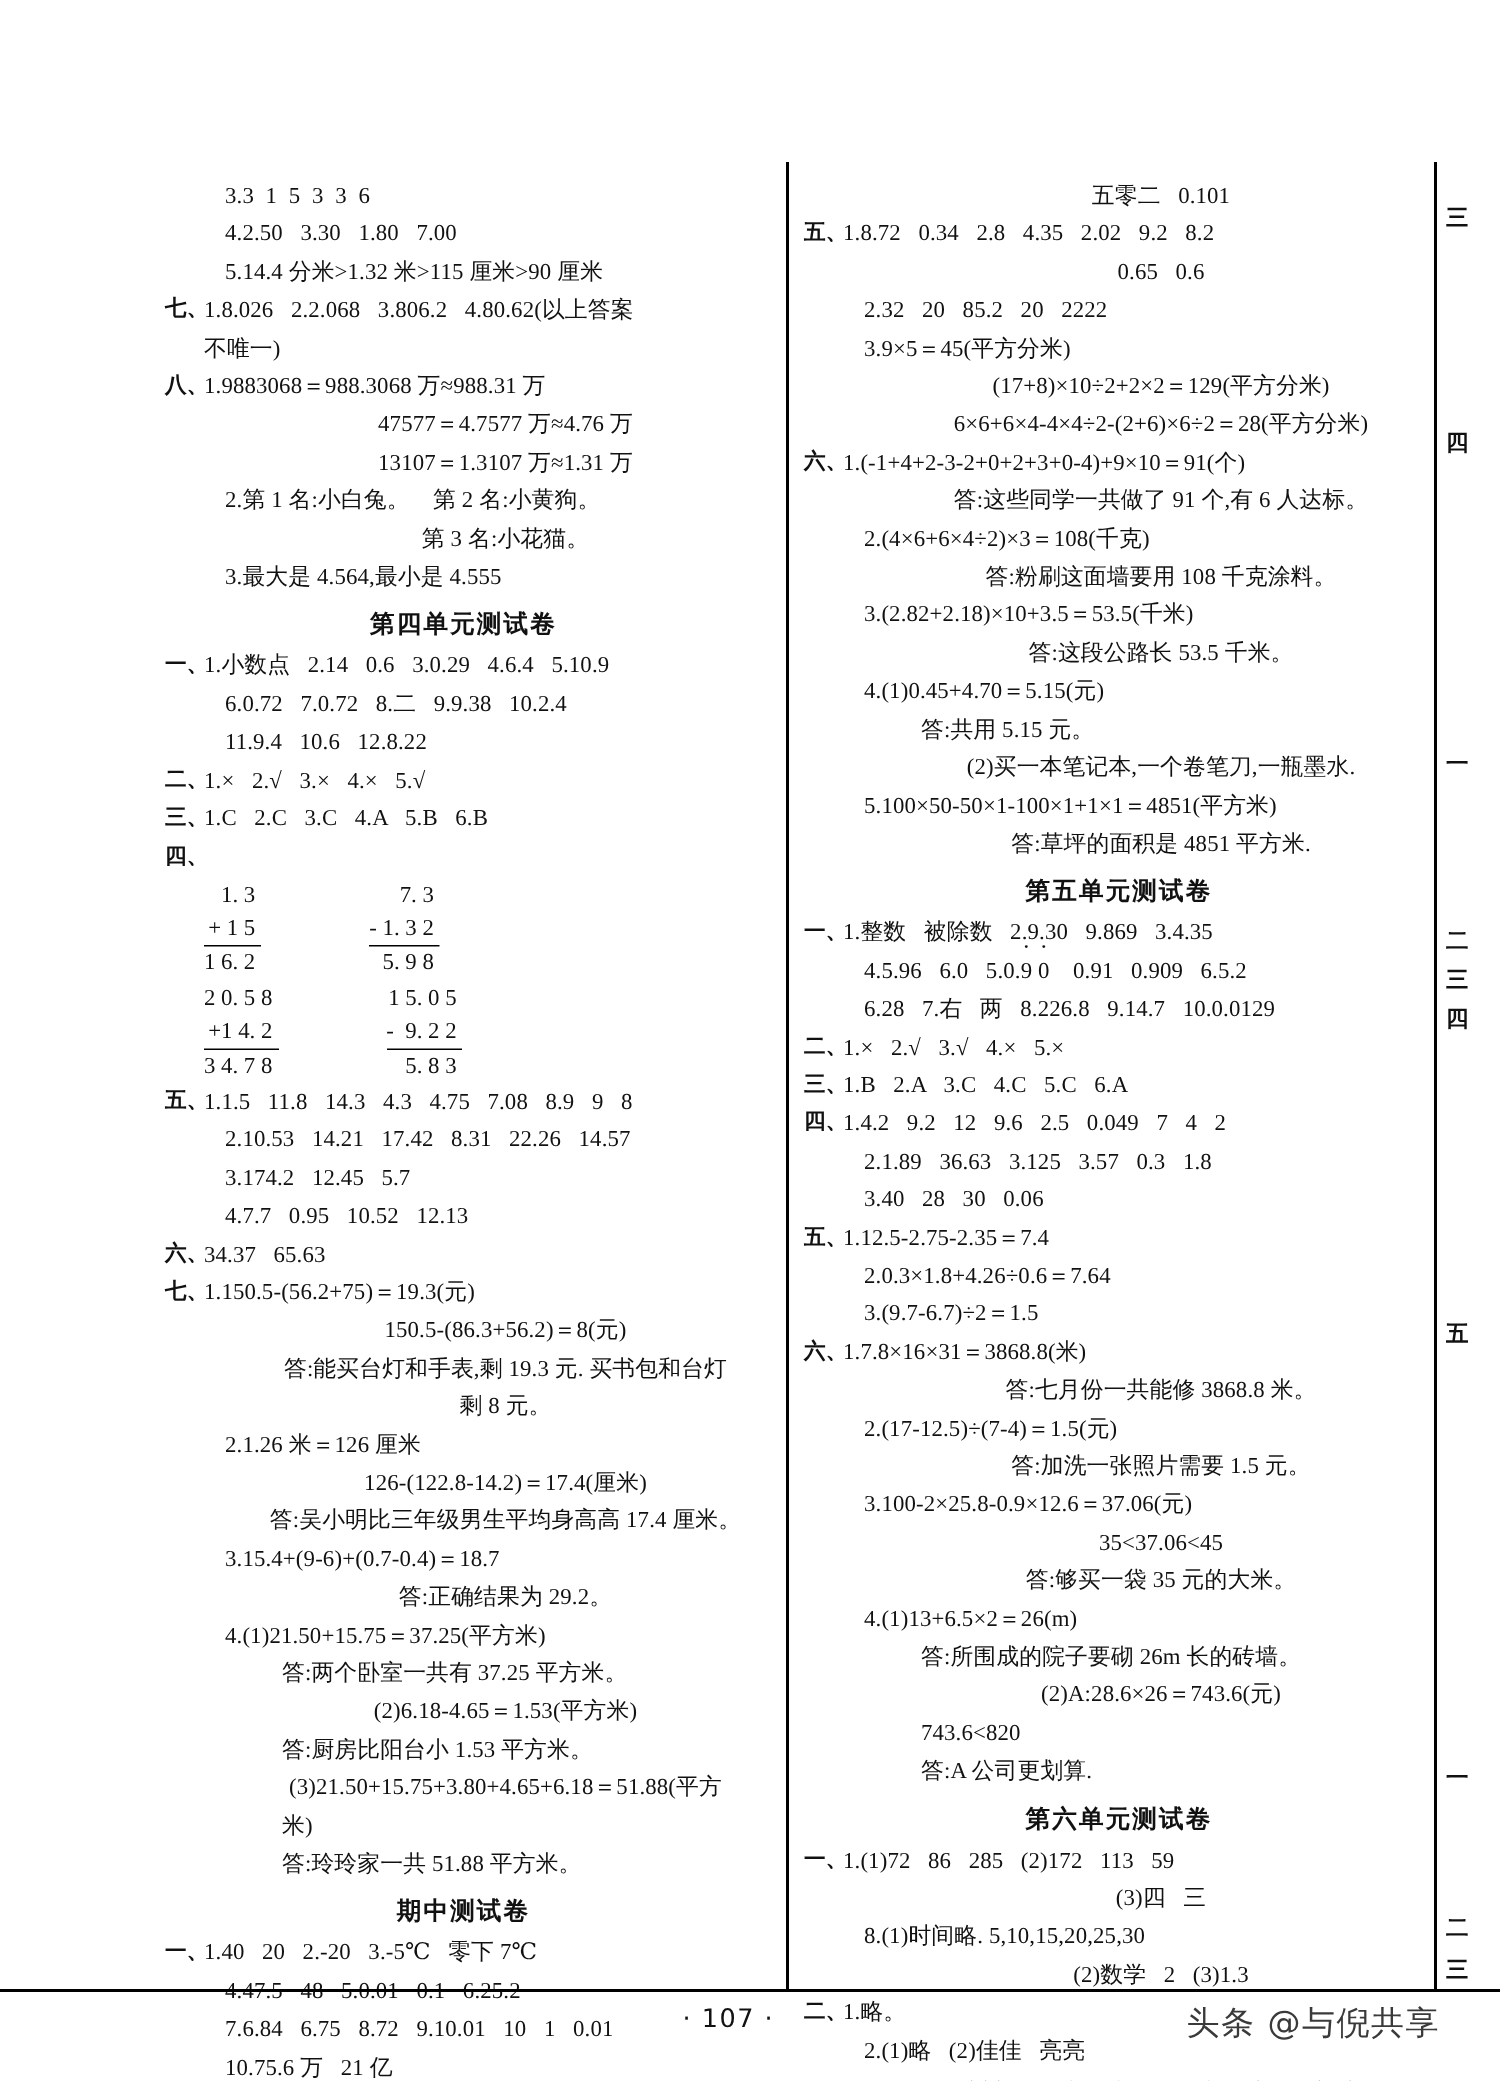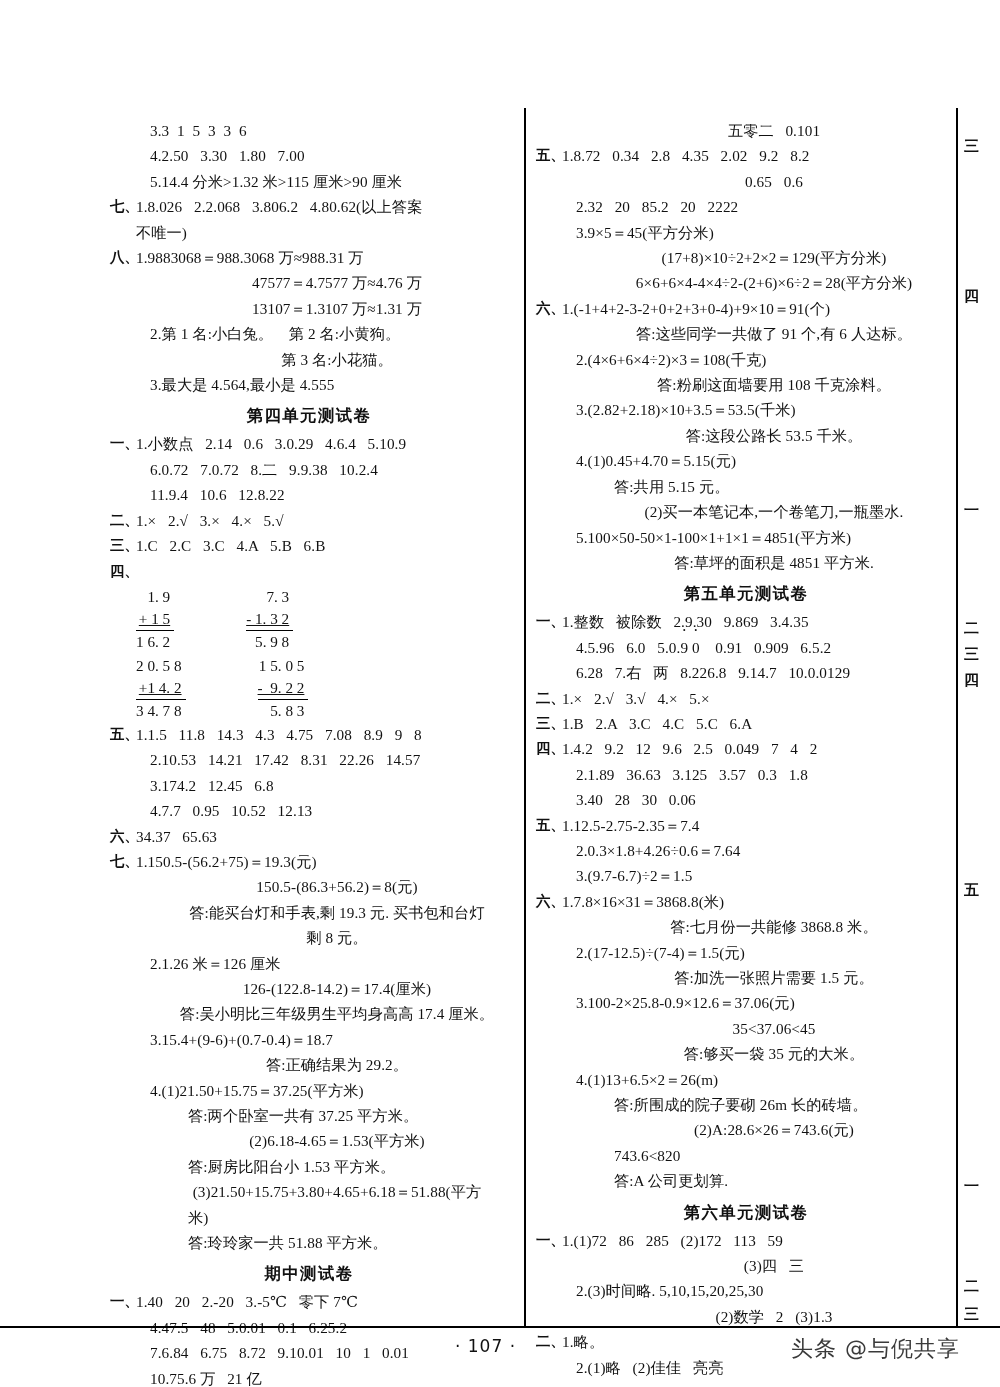--- a/index.html
+++ b/index.html
@@ -52,21 +52,21 @@
     line-height:30px;
     letter-spacing:1.4px;
     margin-top:4px;
     font-family:"DejaVu Sans","Liberation Sans",sans-serif;
   }
 
   
   .vcalc-row{display:flex;gap:72px;padding-left:26px;margin:2px 0 0 0;}
   .vcalc{font-size:15.2px;line-height:22px;white-space:pre;}
   .vcalc .t{display:block;text-align:right;padding-right:4px;}
-  .vcalc .op{display:block;text-align:right;padding-right:4px;border-bottom:1.6px solid #000;text-decoration:underline;}
+  .vcalc .op{display:block;text-align:right;padding-right:4px;border-bottom:1.6px solid #000;}
   .vcalc .r{display:block;text-align:right;padding-right:4px;}
 
   
   .rp{position:relative;}
   .rp::before{
     content:"\02D9";
     position:absolute;left:50%;top:-12px;
     transform:translateX(-50%);
     font-size:18px;line-height:1;
   }
@@ -115,32 +115,32 @@
     <div id="u4-a">
         <div class="ln"><span class="marker">一、</span><span class="body-txt ind0">1.小数点   2.14   0.6   3.0.29   4.6.4   5.10.9</span></div>
         <div class="ln"><span class="marker blank">　</span><span class="body-txt ind1">6.0.72   7.0.72   8.二   9.9.38   10.2.4</span></div>
         <div class="ln"><span class="marker blank">　</span><span class="body-txt ind1">11.9.4   10.6   12.8.22</span></div>
         <div class="ln"><span class="marker">二、</span><span class="body-txt ind0">1.×   2.√   3.×   4.×   5.√</span></div>
         <div class="ln"><span class="marker">三、</span><span class="body-txt ind0">1.C   2.C   3.C   4.A   5.B   6.B</span></div>
         <div class="ln"><span class="marker">四、</span><span class="body-txt ind0"></span></div>
       </div>
     <div id="u4-vc">
         <div class="vcalc-row">
-          <div class="vcalc"><span class="t">1. 9</span><span class="op">+ 1 5</span><span class="r">1 6. 2</span></div>
+          <div class="vcalc"><span class="t">1. 3</span><span class="op">+ 1 5</span><span class="r">1 6. 2</span></div>
           <div class="vcalc"><span class="t">7. 3</span><span class="op">- 1. 3 2</span><span class="r">5. 9 8</span></div>
         </div>
         <div class="vcalc-row">
           <div class="vcalc"><span class="t">2 0. 5 8</span><span class="op">+1 4. 2</span><span class="r">3 4. 7 8</span></div>
           <div class="vcalc"><span class="t">1 5. 0 5</span><span class="op">-  9. 2 2</span><span class="r">5. 8 3</span></div>
         </div>
       </div>
     <div id="u4-b">
         <div class="ln"><span class="marker">五、</span><span class="body-txt ind0">1.1.5   11.8   14.3   4.3   4.75   7.08   8.9   9   8</span></div>
         <div class="ln"><span class="marker blank">　</span><span class="body-txt ind1">2.10.53   14.21   17.42   8.31   22.26   14.57</span></div>
-        <div class="ln"><span class="marker blank">　</span><span class="body-txt ind1">3.174.2   12.45   6.8</span></div>
+        <div class="ln"><span class="marker blank">　</span><span class="body-txt ind1">3.174.2   12.45   5.7</span></div>
         <div class="ln"><span class="marker blank">　</span><span class="body-txt ind1">4.7.7   0.95   10.52   12.13</span></div>
         <div class="ln"><span class="marker">六、</span><span class="body-txt ind0">34.37   65.63</span></div>
         <div class="ln"><span class="marker">七、</span><span class="body-txt ind0">1.150.5-(56.2+75)＝19.3(元)</span></div>
         <div class="ln"><span class="marker blank">　</span><span class="body-txt ind2">150.5-(86.3+56.2)＝8(元)</span></div>
         <div class="ln"><span class="marker blank">　</span><span class="body-txt ind2">答:能买台灯和手表,剩 19.3 元. 买书包和台灯</span></div>
         <div class="ln"><span class="marker blank">　</span><span class="body-txt ind2">剩 8 元。</span></div>
         <div class="ln"><span class="marker blank">　</span><span class="body-txt ind1">2.1.26 米＝126 厘米</span></div>
         <div class="ln"><span class="marker blank">　</span><span class="body-txt ind2">126-(122.8-14.2)＝17.4(厘米)</span></div>
         <div class="ln"><span class="marker blank">　</span><span class="body-txt ind2">答:吴小明比三年级男生平均身高高 17.4 厘米。</span></div>
         <div class="ln"><span class="marker blank">　</span><span class="body-txt ind1">3.15.4+(9-6)+(0.7-0.4)＝18.7</span></div>
@@ -214,21 +214,21 @@
         <div class="ln"><span class="marker blank">　</span><span class="body-txt ind3">答:所围成的院子要砌 26m 长的砖墙。</span></div>
         <div class="ln"><span class="marker blank">　</span><span class="body-txt ind2">(2)A:28.6×26＝743.6(元)</span></div>
         <div class="ln"><span class="marker blank">　</span><span class="body-txt ind3">743.6&lt;820</span></div>
         <div class="ln"><span class="marker blank">　</span><span class="body-txt ind3">答:A 公司更划算.</span></div>
       </div>
 
     <div class="sec-title">第六单元测试卷</div>
     <div id="u6-l">
         <div class="ln"><span class="marker">一、</span><span class="body-txt ind0">1.(1)72   86   285   (2)172   113   59</span></div>
         <div class="ln"><span class="marker blank">　</span><span class="body-txt ind2">(3)四   三</span></div>
-        <div class="ln"><span class="marker blank">　</span><span class="body-txt ind1">2.(3)时间略. 5,10,15,20,25,30</span></div>
+        <div class="ln"><span class="marker blank">　</span><span class="body-txt ind1">8.(1)时间略. 5,10,15,20,25,30</span></div>
         <div class="ln"><span class="marker blank">　</span><span class="body-txt ind2">(2)数学   2   (3)1.3</span></div>
         <div class="ln"><span class="marker">二、</span><span class="body-txt ind0">1.略。</span></div>
         <div class="ln"><span class="marker blank">　</span><span class="body-txt ind1">2.(1)略   (2)佳佳   亮亮</span></div>
         <div class="ln"><span class="marker blank">　</span><span class="body-txt ind2">(3)(135-130+150-147+140-129)÷3≈6(cm)</span></div>
       </div>
   </div>
 
   <div class="col col-edge" id="edge-col" style="position: absolute; height: 1220px;">
       <div style="position: absolute; left: 0px; top: 18px; font-size: 15px; font-weight: 700; line-height: 20px;">三</div>
       <div style="position: absolute; left: 0px; top: 168px; font-size: 15px; font-weight: 700; line-height: 20px;">四</div>

